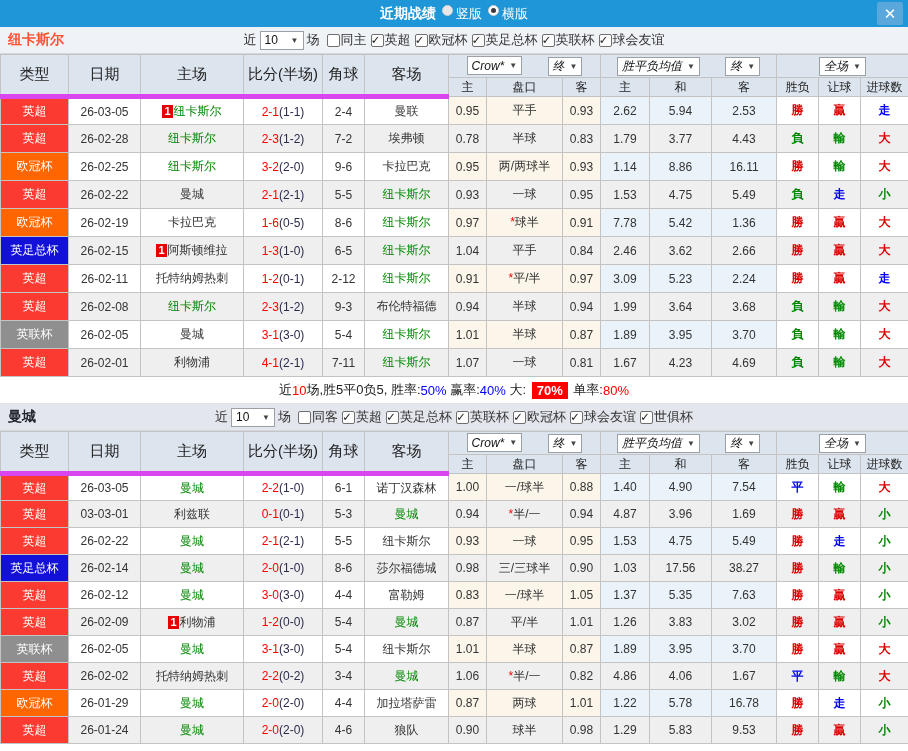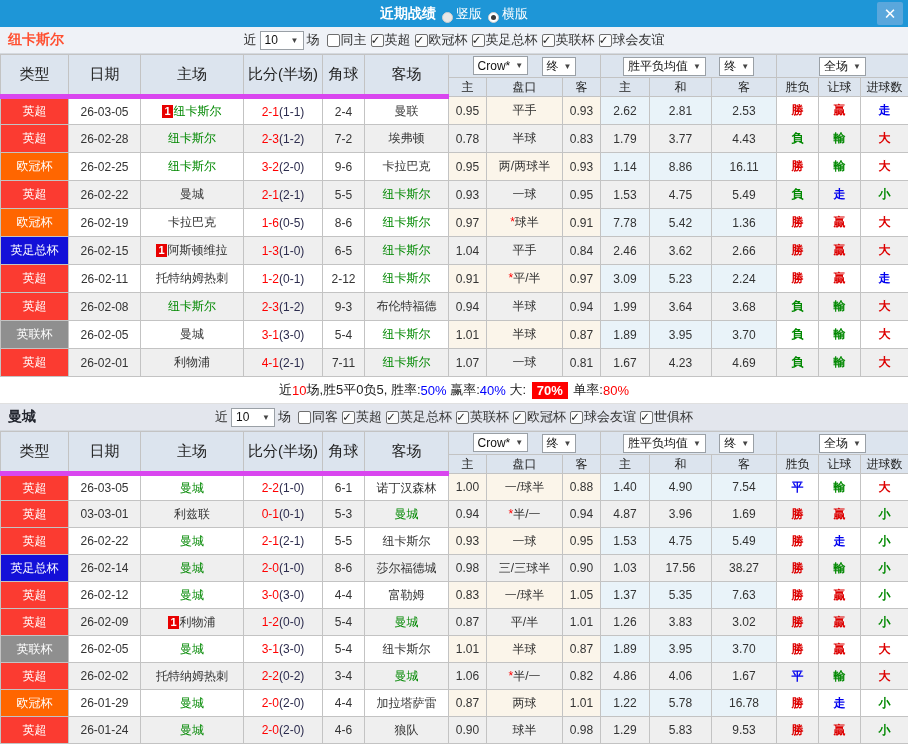--- a/index.html
+++ b/index.html
@@ -3,21 +3,21 @@
 <meta charset="utf-8">
 <style>
   * { box-sizing: border-box; margin: 0; padding: 0; }
   body { font-family: "Liberation Sans", "DejaVu Sans", sans-serif; background: #fff; }
   .app { width: 908px; height: 751px; overflow: hidden; background: #fff; position: relative; }
 
   
   .titlebar { height: 27px; background: #1E96D7; display: flex; align-items: center; justify-content: center; position: relative; }
   .title-group { display: flex; align-items: center; gap: 6px; }
   .title { color: #fff; font-weight: bold; font-size: 14px; }
-  .radio-item { display: flex; align-items: flex-end; gap: 3px; color: #fff; font-size: 13px; cursor: pointer; }
+  .radio-item { display: flex; align-items: flex-start; gap: 3px; color: #fff; font-size: 13px; cursor: pointer; }
   .radio { width: 11px; height: 11px; border-radius: 50%; background: #e8e8e8; border: 1px solid #cfcfcf; display: inline-block; }
   .radio.sel { background: #fff; }
   .radio.sel::after { content: ""; display: block; width: 5px; height: 5px; border-radius: 50%; background: #3a3a3a; margin: 2px auto 0; }
   .close-btn { position: absolute; right: 5px; top: 2px; width: 26px; height: 23px; background: #5AA7DC; color: #fff; font-size: 15px; font-weight: bold; display: flex; align-items: center; justify-content: center; cursor: pointer; border-radius: 2px; }
 
   
   .filter-row { height: 27px; position: relative; display: flex; align-items: center; font-size: 13px; color: #333; border-bottom: 1px solid #d4d8de; }
   .filter-row.f1 { background: #EFF2F7; }
   .filter-row.f2 { background: #E3E6ED; }
   .team-name { position: absolute; left: 8px; font-size: 14px; font-weight: bold; }
@@ -33,21 +33,21 @@
   .cb.on { background: #fcfcfc; }
   .cb.on::after { content: "✓"; position: absolute; left: 0; top: -3px; font-size: 13px; font-weight: bold; color: #222; }
 
   
   table.grid { width: 908px; border-collapse: collapse; table-layout: fixed; font-size: 12px; color: #333; }
   table.grid th, table.grid td { border: 1px solid #C3C3C3; text-align: center; overflow: hidden; white-space: nowrap; }
   table.grid thead th { background: #DCE4EE; font-weight: normal; color: #222; }
   table.grid thead tr.h1 th { height: 23px; border-bottom: none; }
   table.grid thead tr.h2 th { height: 19px; font-size: 12px; }
   table.grid thead tr.h1 th[rowspan] { border-bottom: 5px solid #d946ef; font-size: 15px; }
-  .ddcell .dd { margin: 0 5px; }
+  .ddcell .dd { margin: 0 11px; font-style: italic; }
   table.t1 tbody tr { height: 28px; }
   table.t2 tbody tr { height: 27px; }
   tbody tr:nth-of-type(odd) td { background: #fff; }
   tbody tr:nth-of-type(even) td { background: #EFEFEF; }
   tbody tr:nth-of-type(odd) td.tc { background: #FBF5EA; }
   tbody tr:nth-of-type(odd) td.tb { background: #E9F3F9; }
   td.lg { color: #fff; font-size: 12px; }
   td.lg-red { background: #FB3B31 !important; }
   td.lg-orange { background: #FF6600 !important; }
   td.lg-blue { background: #1310D8 !important; }
@@ -206,21 +206,21 @@
           <td class="lg lg-red">英超</td>
           <td>26-03-05</td>
           <td><span class="b1">1</span><span class="self">纽卡斯尔</span></td>
           <td><span class="sc">2-1</span><span class="hf">(1-1)</span></td>
           <td>2-4</td>
           <td><span>曼联</span></td>
           <td class="tc">0.95</td>
           <td class="tc"><span class="star"></span><span>平手</span></td>
           <td class="tc">0.93</td>
           <td class="tb">2.62</td>
-          <td class="tb">2.81</td>
+          <td class="tb">5.94</td>
           <td class="tb">2.53</td>
           <td class="res rr">勝</td>
           <td class="res rr">贏</td>
           <td class="res rb">走</td>
         </tr>
 
         <tr>
           <td class="lg lg-red">英超</td>
           <td>26-02-28</td>
           <td><span class="self">纽卡斯尔</span></td>

